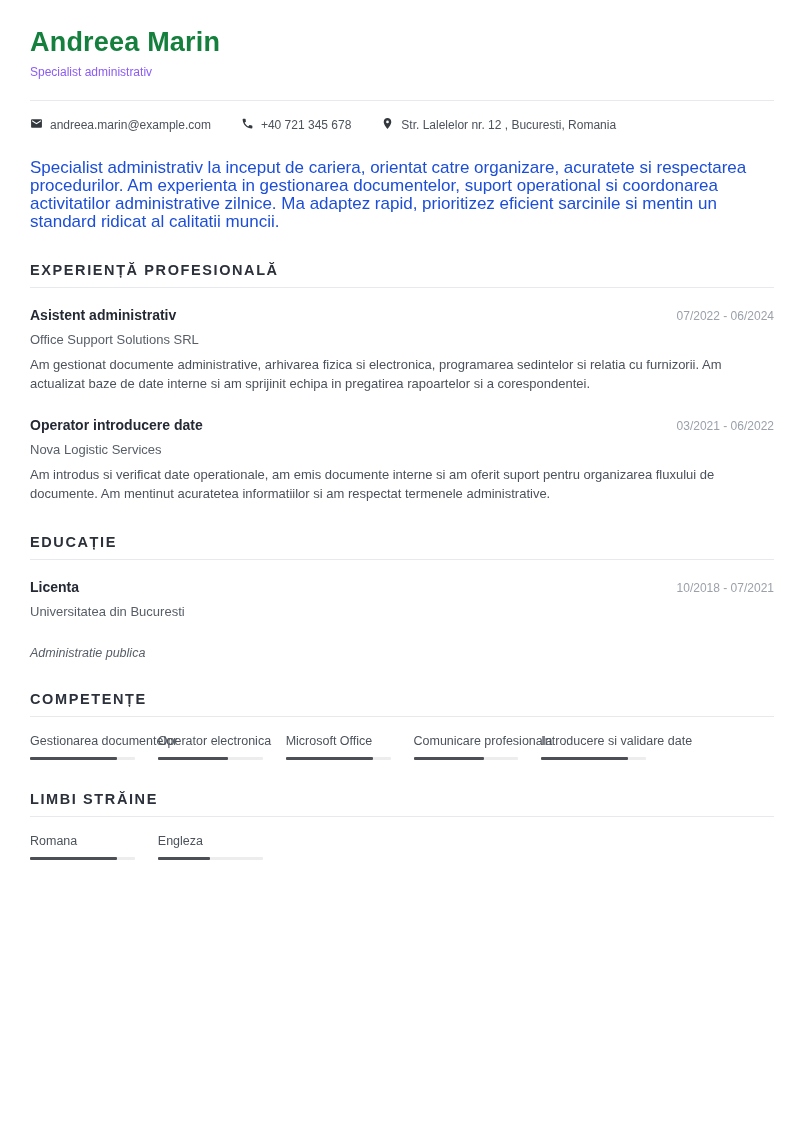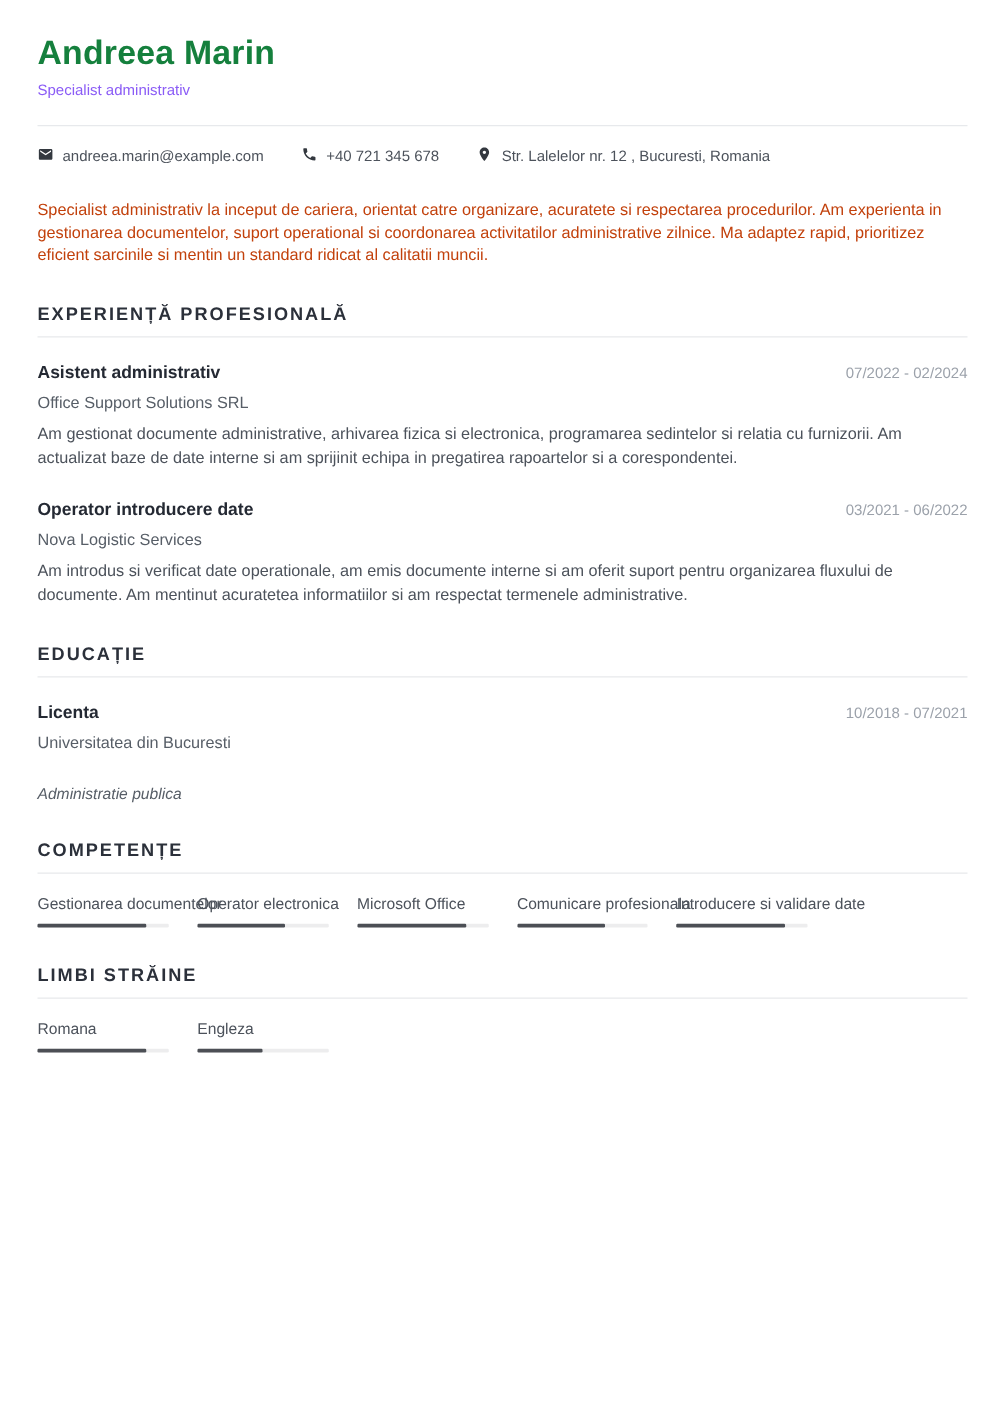--- a/index.html
+++ b/index.html
@@ -35,23 +35,23 @@
     gap: 30px;
     font-size: 12px;
     color: #4c525b;
   }
   .contact-item { display: flex; align-items: center; gap: 7px; text-align: right; }
   .contact-item svg { width: 13px; height: 13px; fill: #33383f; flex: none; }
 
   
   .summary {
     margin-top: 26px;
-    font-size: 13px;
+    font-size: 17px;
     line-height: 18px;
-    color: #c2410c;
+    color: #1d4ed8;
   }
 
   
   .section { margin-top: 31px; }
   .section-title {
     font-size: 14.5px;
     font-weight: 600;
     letter-spacing: 1.6px;
     color: #2b303a;
   }
@@ -118,21 +118,21 @@
 
   <p class="summary">Specialist administrativ la inceput de cariera, orientat catre organizare, acuratete si respectarea procedurilor. Am experienta in gestionarea documentelor, suport operational si coordonarea activitatilor administrative zilnice. Ma adaptez rapid, prioritizez eficient sarcinile si mentin un standard ridicat al calitatii muncii.</p>
 
   <div class="section">
     <div class="section-title">EXPERIENȚĂ PROFESIONALĂ</div>
     <hr class="rule section-rule">
 
     <div class="entry">
       <div class="entry-header">
         <span class="entry-title">Asistent administrativ</span>
-        <span class="entry-dates">07/2022 - 02/2024</span>
+        <span class="entry-dates">07/2022 - 06/2024</span>
       </div>
       <div class="entry-company">Office Support Solutions SRL</div>
       <div class="entry-desc">Am gestionat documente administrative, arhivarea fizica si electronica, programarea sedintelor si relatia cu furnizorii. Am actualizat baze de date interne si am sprijinit echipa in pregatirea rapoartelor si a corespondentei.</div>
     </div>
 
     <div class="entry">
       <div class="entry-header">
         <span class="entry-title">Operator introducere date</span>
         <span class="entry-dates">03/2021 - 06/2022</span>
       </div>

